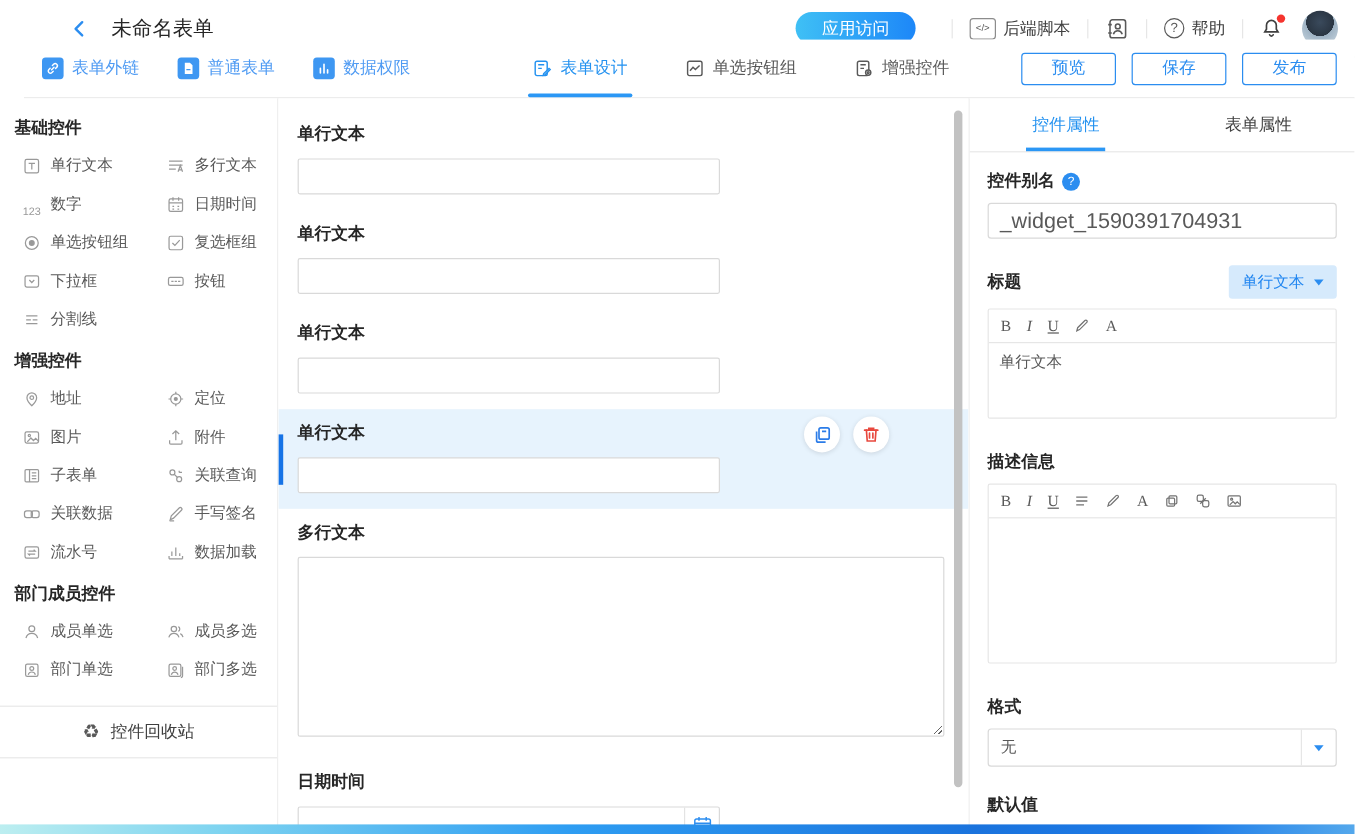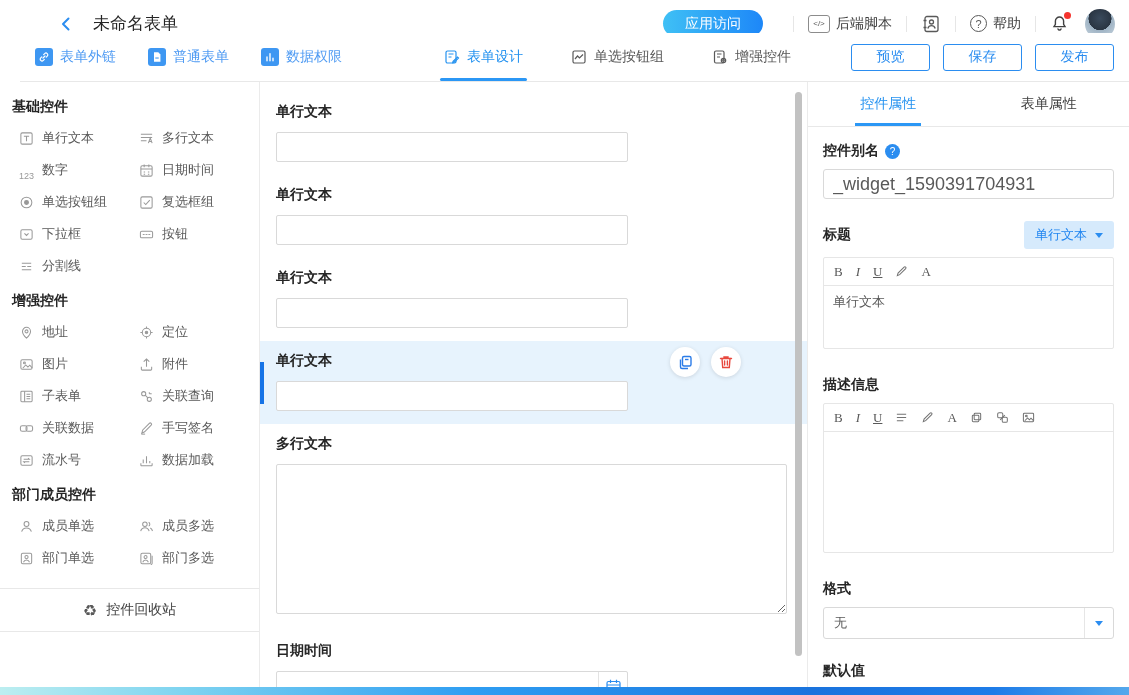--- a/index.html
+++ b/index.html
@@ -37,21 +37,21 @@
   .tab.active { color:#2492f0; }
   .tab.active::after { content:""; position:absolute; left:-4px; right:-4px; bottom:0; height:3px; background:#2b97f5; border-radius:2px; }
   .right-actions { margin-left:auto; display:flex; gap:13px; }
   .btn-outline { width:79px; height:27px; background:#fff; border:1px solid #2b8df0; color:#2b8df0;
                  font-size:14px; border-radius:3px; cursor:pointer; }
 
   
   .body { position:absolute; top:82px; left:0; right:0; bottom:0; display:flex; }
 
   
-  .sidebar { width:260px; flex:none; border-right:1px solid #ebebeb; background:#fff; padding-top:14px; overflow:hidden; }
+  .sidebar { width:232px; flex:none; border-right:1px solid #ebebeb; background:#fff; padding-top:14px; overflow:hidden; }
   .sec-title { font-size:14px; font-weight:bold; color:#262626; padding:0 12px; height:20px; line-height:20px; margin-bottom:6px; }
   .sec { margin-bottom:8px; }
   .item-grid { display:grid; grid-template-columns:120px 116px; padding-left:18px; }
   .s-item { display:flex; align-items:center; gap:7px; height:32px; font-size:13px; color:#595959; cursor:grab; }
   .s-icon { display:inline-flex; width:17px; justify-content:center; color:#999; flex:none; }
   .num-ic { font-size:9px; color:#999; letter-spacing:0;margin-top:12px; }
   .recycle-row { border-top:1px solid #e8e8e8; border-bottom:1px solid #e8e8e8; height:44px; margin-top:14px;
                  display:flex; align-items:center; justify-content:center; gap:9px; font-size:14px; color:#404040; cursor:pointer; }
   .recycle-glyph { font-size:16px; color:#595959; }
 

